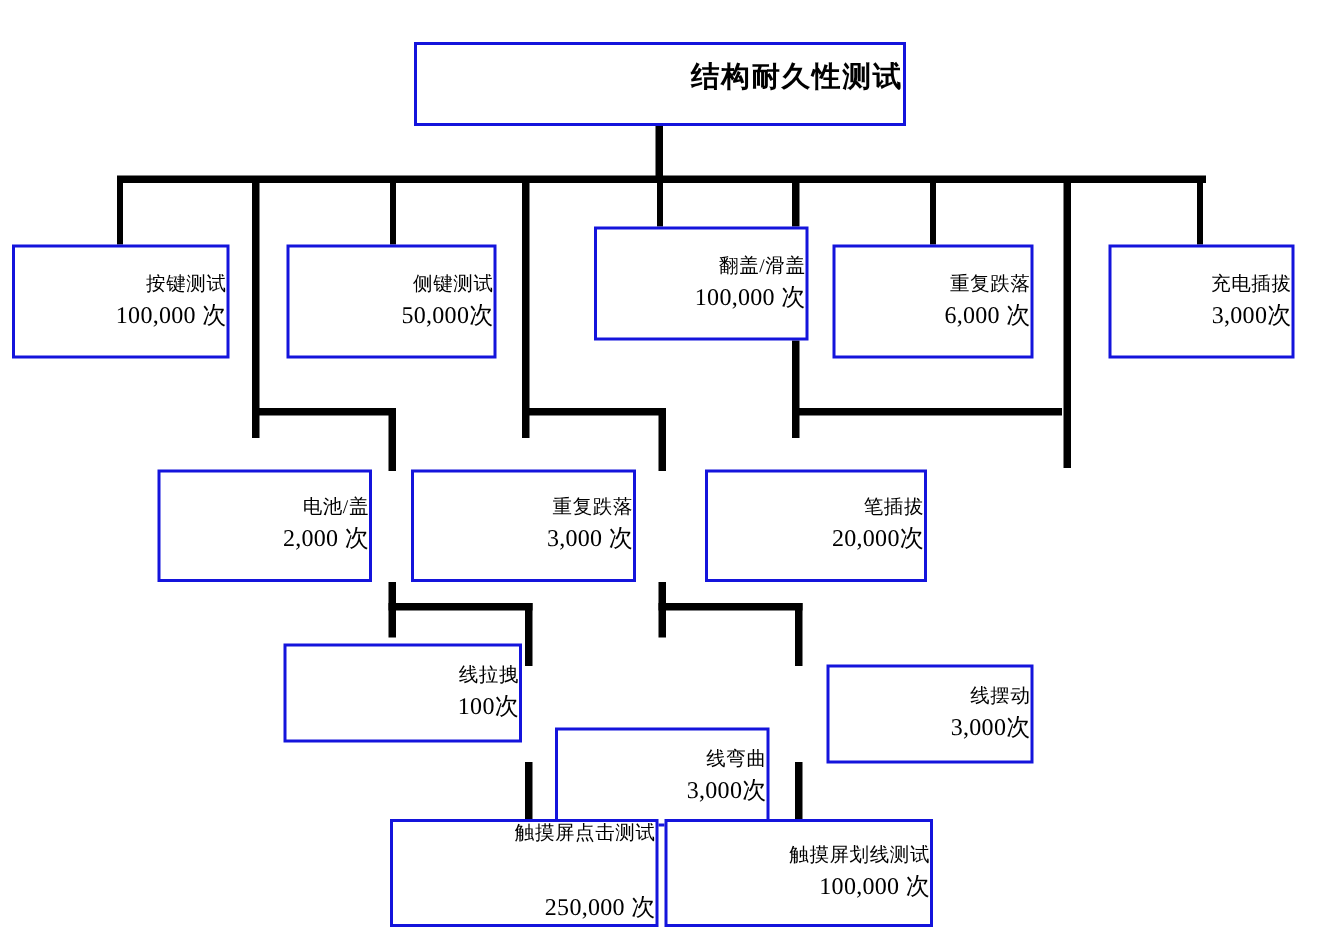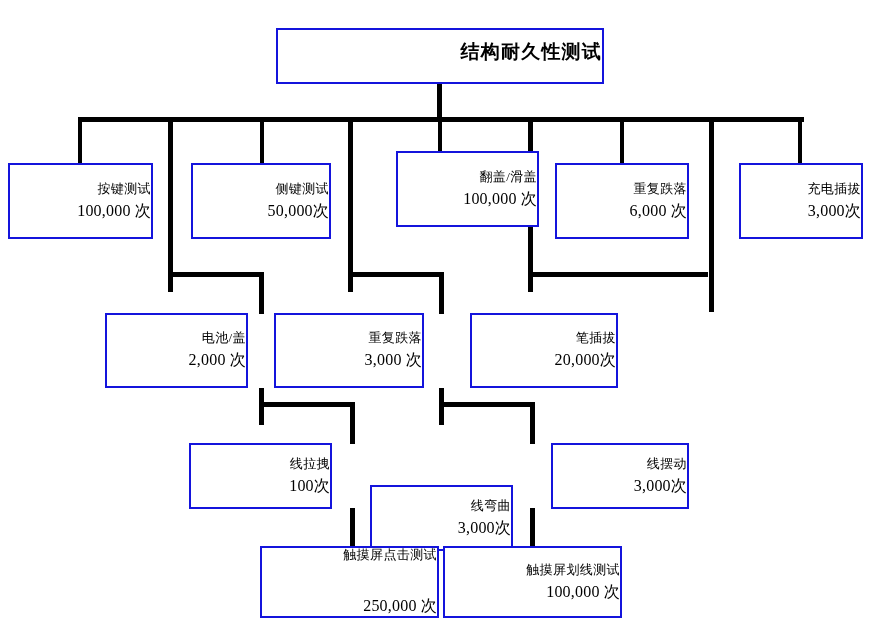--- a/index.html
+++ b/index.html
@@ -135,21 +135,21 @@
     <span class="t1">重复跌落</span>
     <span class="t2">3,000 次</span>
   </div>
 
   <div class="node" style="left:470px; top:313px; width:148px; height:75px;">
     <span class="t1">笔插拔</span>
     <span class="t2">20,000次</span>
   </div>
 
 
-  <div class="node" style="left:189px; top:443px; width:143px; height:66px;">
+  <div class="node" style="left:189px; top:429px; width:159px; height:66px;">
     <span class="t1">线拉拽</span>
     <span class="t2">100次</span>
   </div>
 
   <div class="node" style="left:370px; top:443px; width:143px; height:66px;margin-top:42px;">
     <span class="t1">线弯曲</span>
     <span class="t2">3,000次</span>
   </div>
 
   <div class="node" style="left:551px; top:443px; width:138px; height:66px;">

